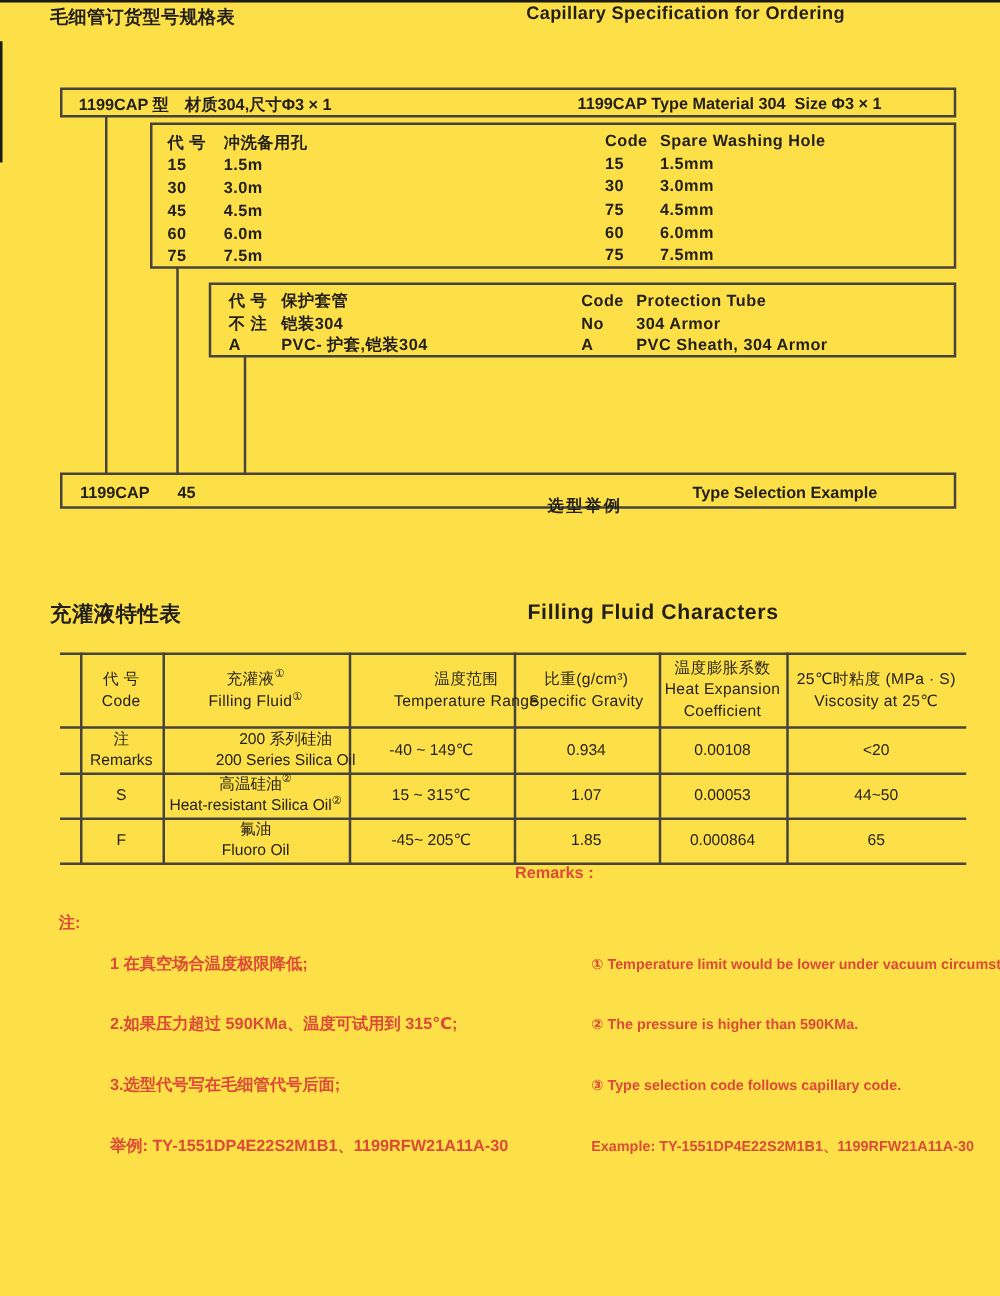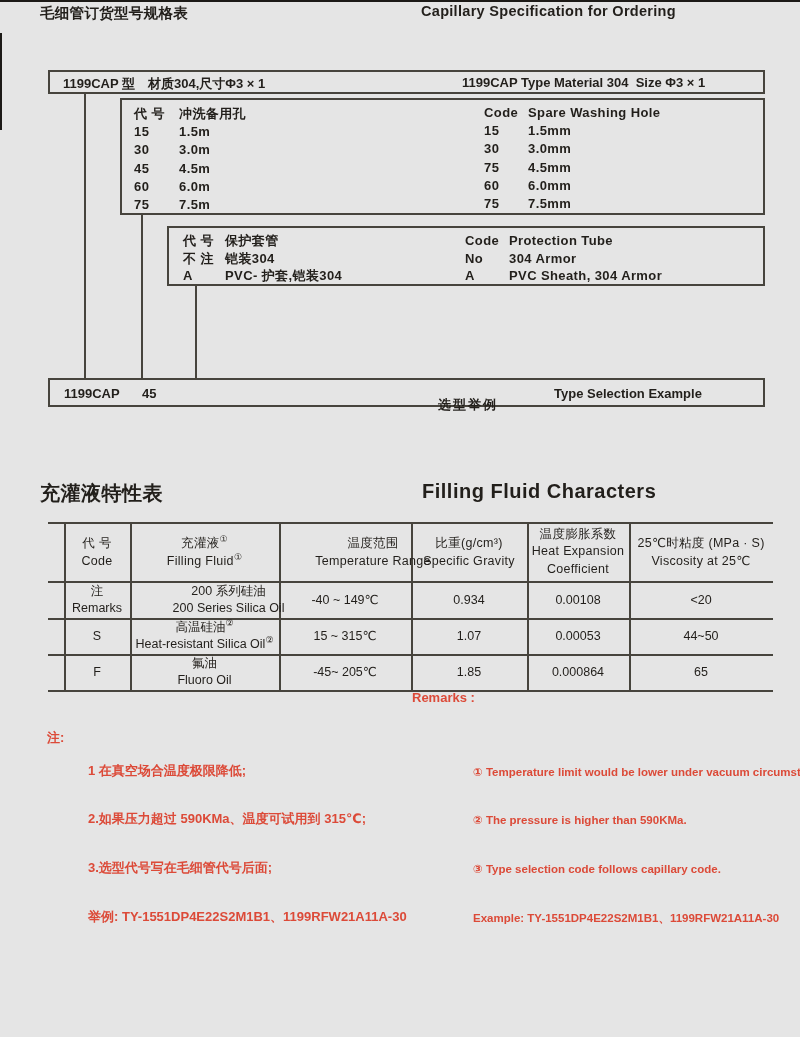--- a/index.html
+++ b/index.html
@@ -1,19 +1,19 @@
 <!DOCTYPE html>
 <html><head>
 <meta charset="utf-8">
 <style>
   html,body{margin:0;padding:0;}
   #page{
     position:relative;
     width:800px;height:1037px;
-    background:#e5e5e5;
+    background:#fde047;
     font-family:"Liberation Sans","DejaVu Sans",sans-serif;
     color:#221f1b;
     overflow:hidden;
   }
   .abs{position:absolute;}
   .t{position:absolute;white-space:pre;}
   .b{font-weight:bold;}
   .title{font-size:14.5px;font-weight:bold;letter-spacing:.3px;}
   .rule{position:absolute;background:#1c1a17;}
   .box{position:absolute;border:2px solid #47443d;box-sizing:border-box;background:transparent;}
@@ -28,21 +28,21 @@
   .cell{
     position:absolute;display:flex;flex-direction:column;
     align-items:center;justify-content:center;text-align:center;
     font-size:12.5px;line-height:17px;white-space:pre;
   }
   .cell.hdr{line-height:18.5px;letter-spacing:.3px;}
   sup{font-size:9px;vertical-align:super;line-height:0;}
   .note{position:absolute;color:#dc4a38;font-weight:bold;white-space:pre;}
   .note-zh{font-size:13px;line-height:16.3px;}
   .note-en{font-size:11.5px;line-height:16.3px;}
-  .sec-title{font-size:20px;font-weight:bold;letter-spacing:.5px;}
+  .sec-title{font-size:17px;font-weight:bold;letter-spacing:.5px;}
 </style>
 </head>
 <body>
 
 <div id="page">
 
   <div class="rule" style="left:0;top:0;width:800px;height:2px;"></div>
   <div class="rule" style="left:0;top:33px;width:2px;height:97px;"></div>
 
   <div class="t title" style="left:40px;top:4px;">毛细管订货型号规格表</div>

